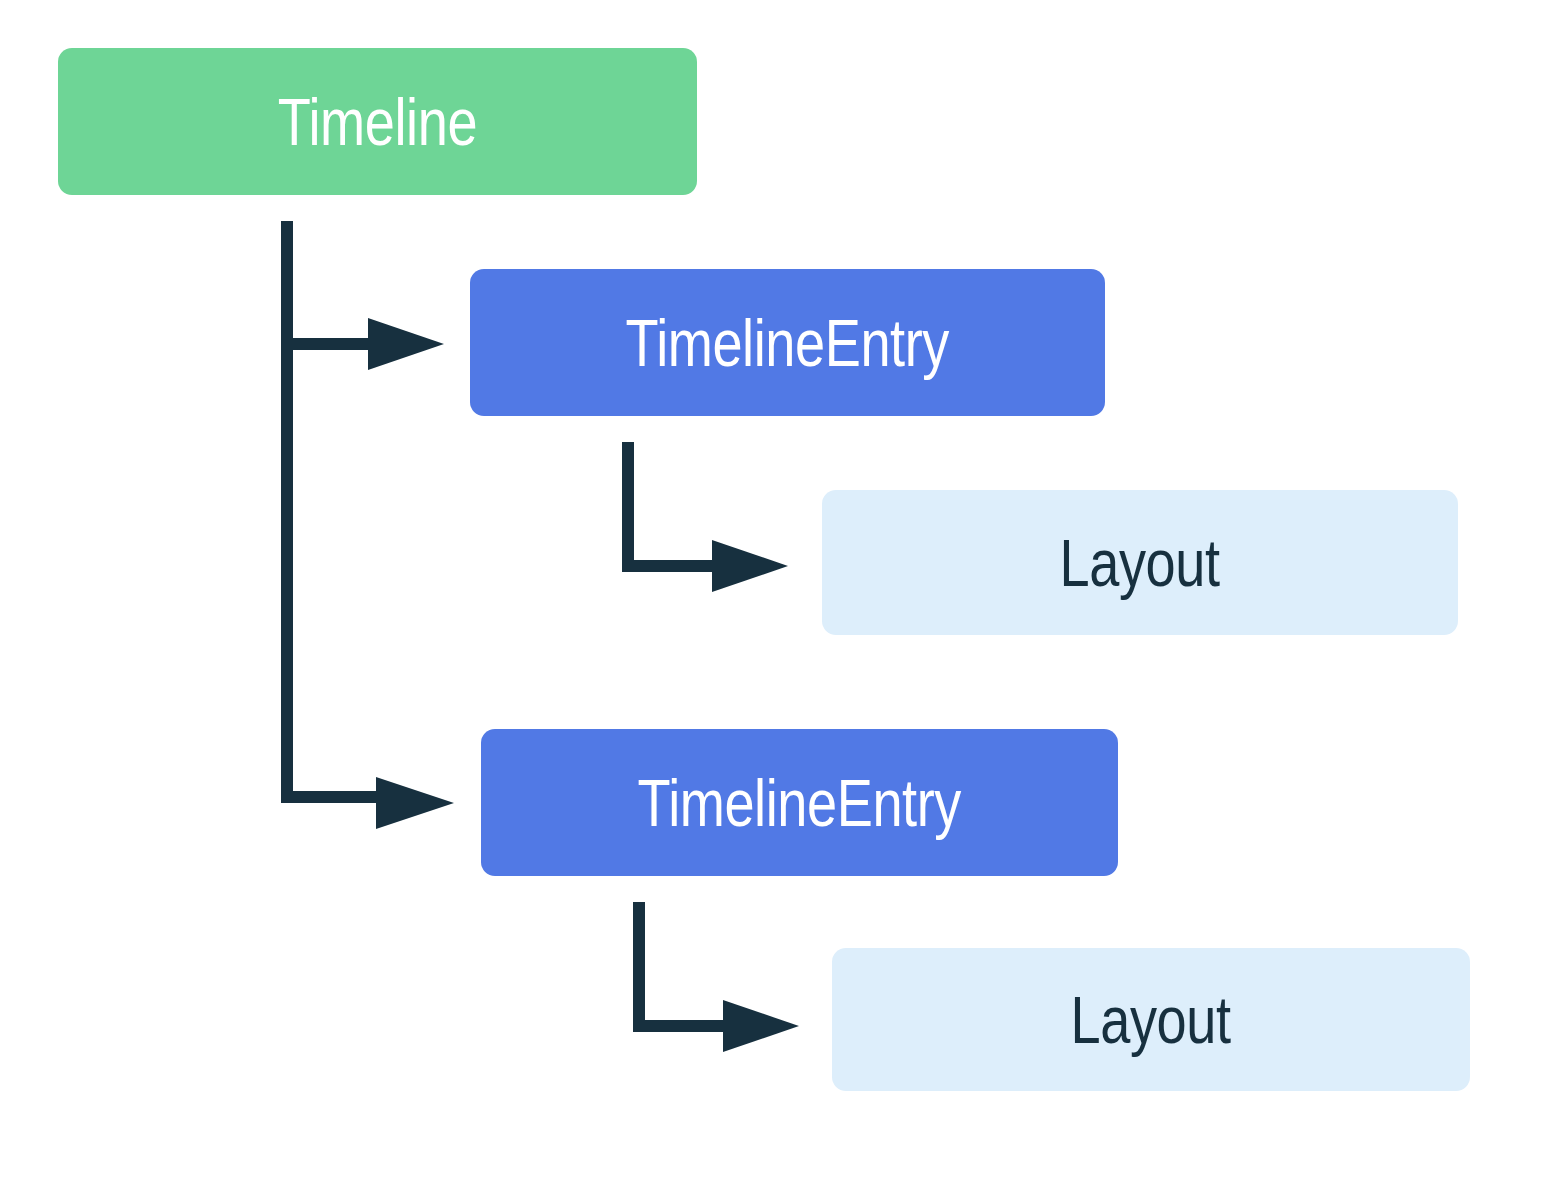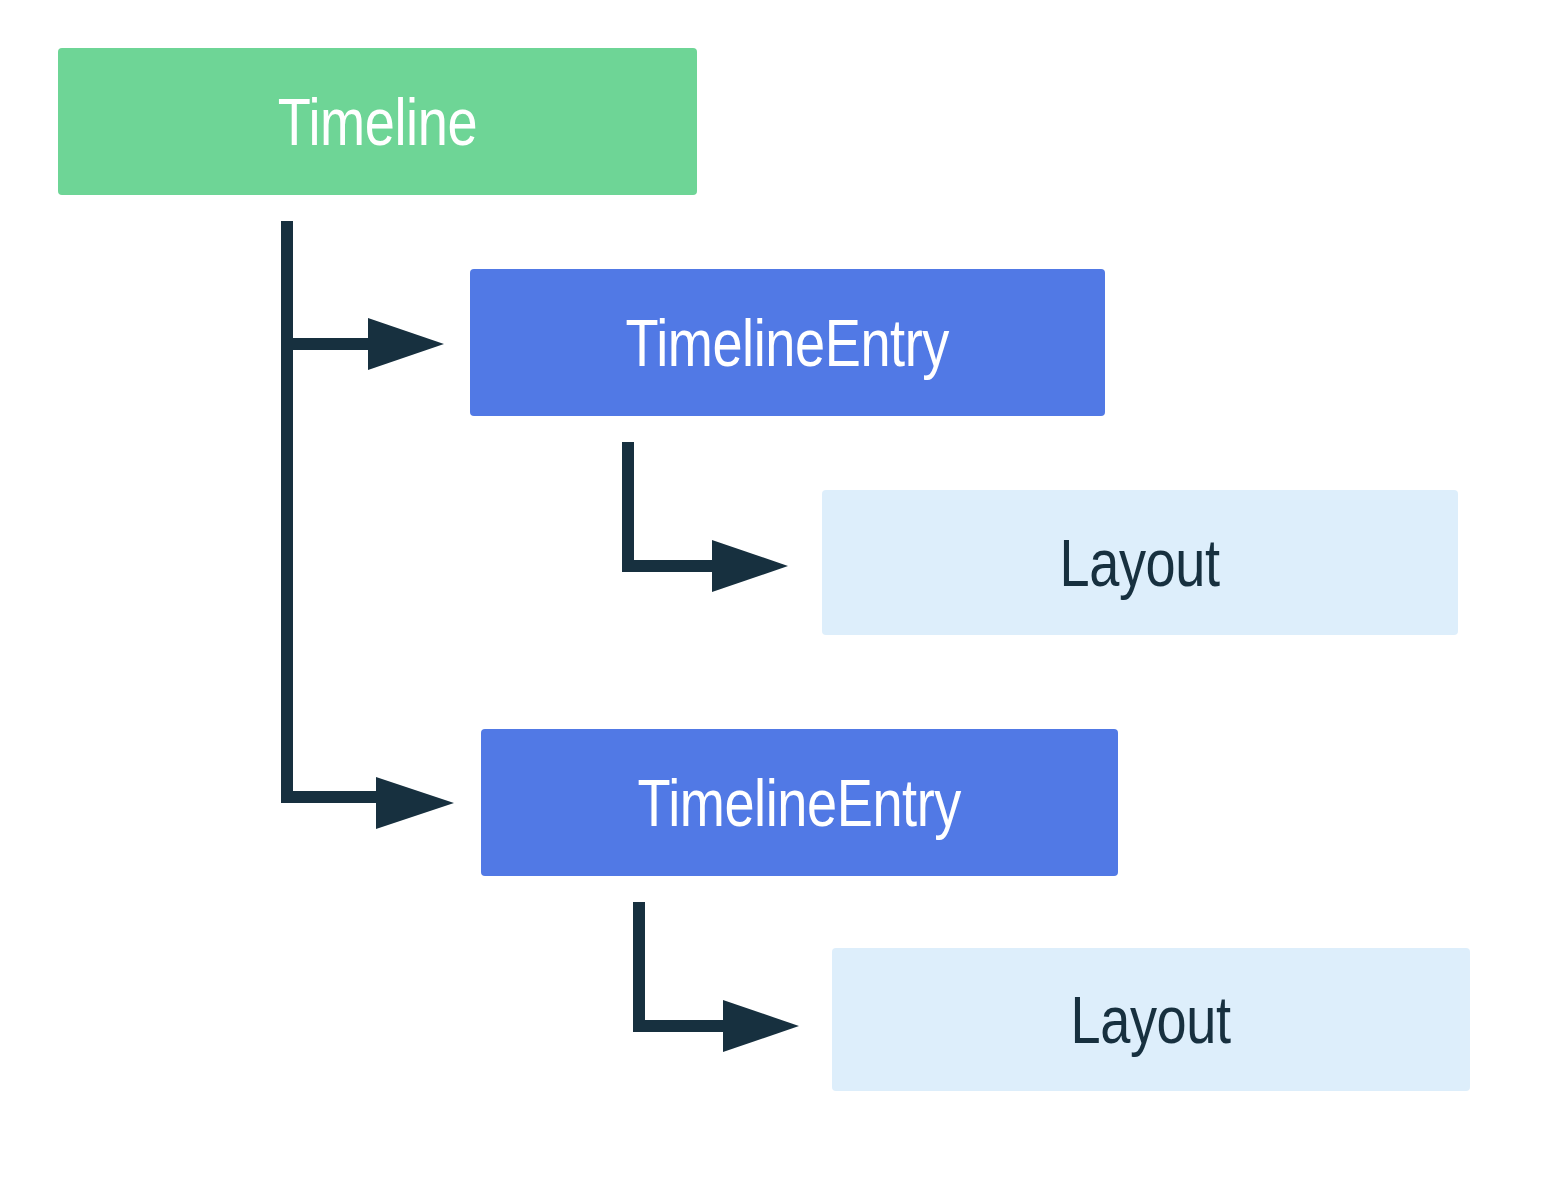--- a/index.html
+++ b/index.html
@@ -13,21 +13,21 @@
     height: 1184px;
     background: #ffffff;
     overflow: hidden;
     font-family: "Liberation Sans", "DejaVu Sans", sans-serif;
   }
   .node {
     position: absolute;
     display: flex;
     align-items: center;
     justify-content: center;
-    border-radius: 4px;
+    border-radius: 14px;
     box-sizing: border-box;
     user-select: none;
   }
   .node-label {
     font-size: 66px;
     line-height: 1;
     font-weight: 400;
     letter-spacing: -0.5px;
     transform: scaleX(0.82);
     transform-origin: center center;

